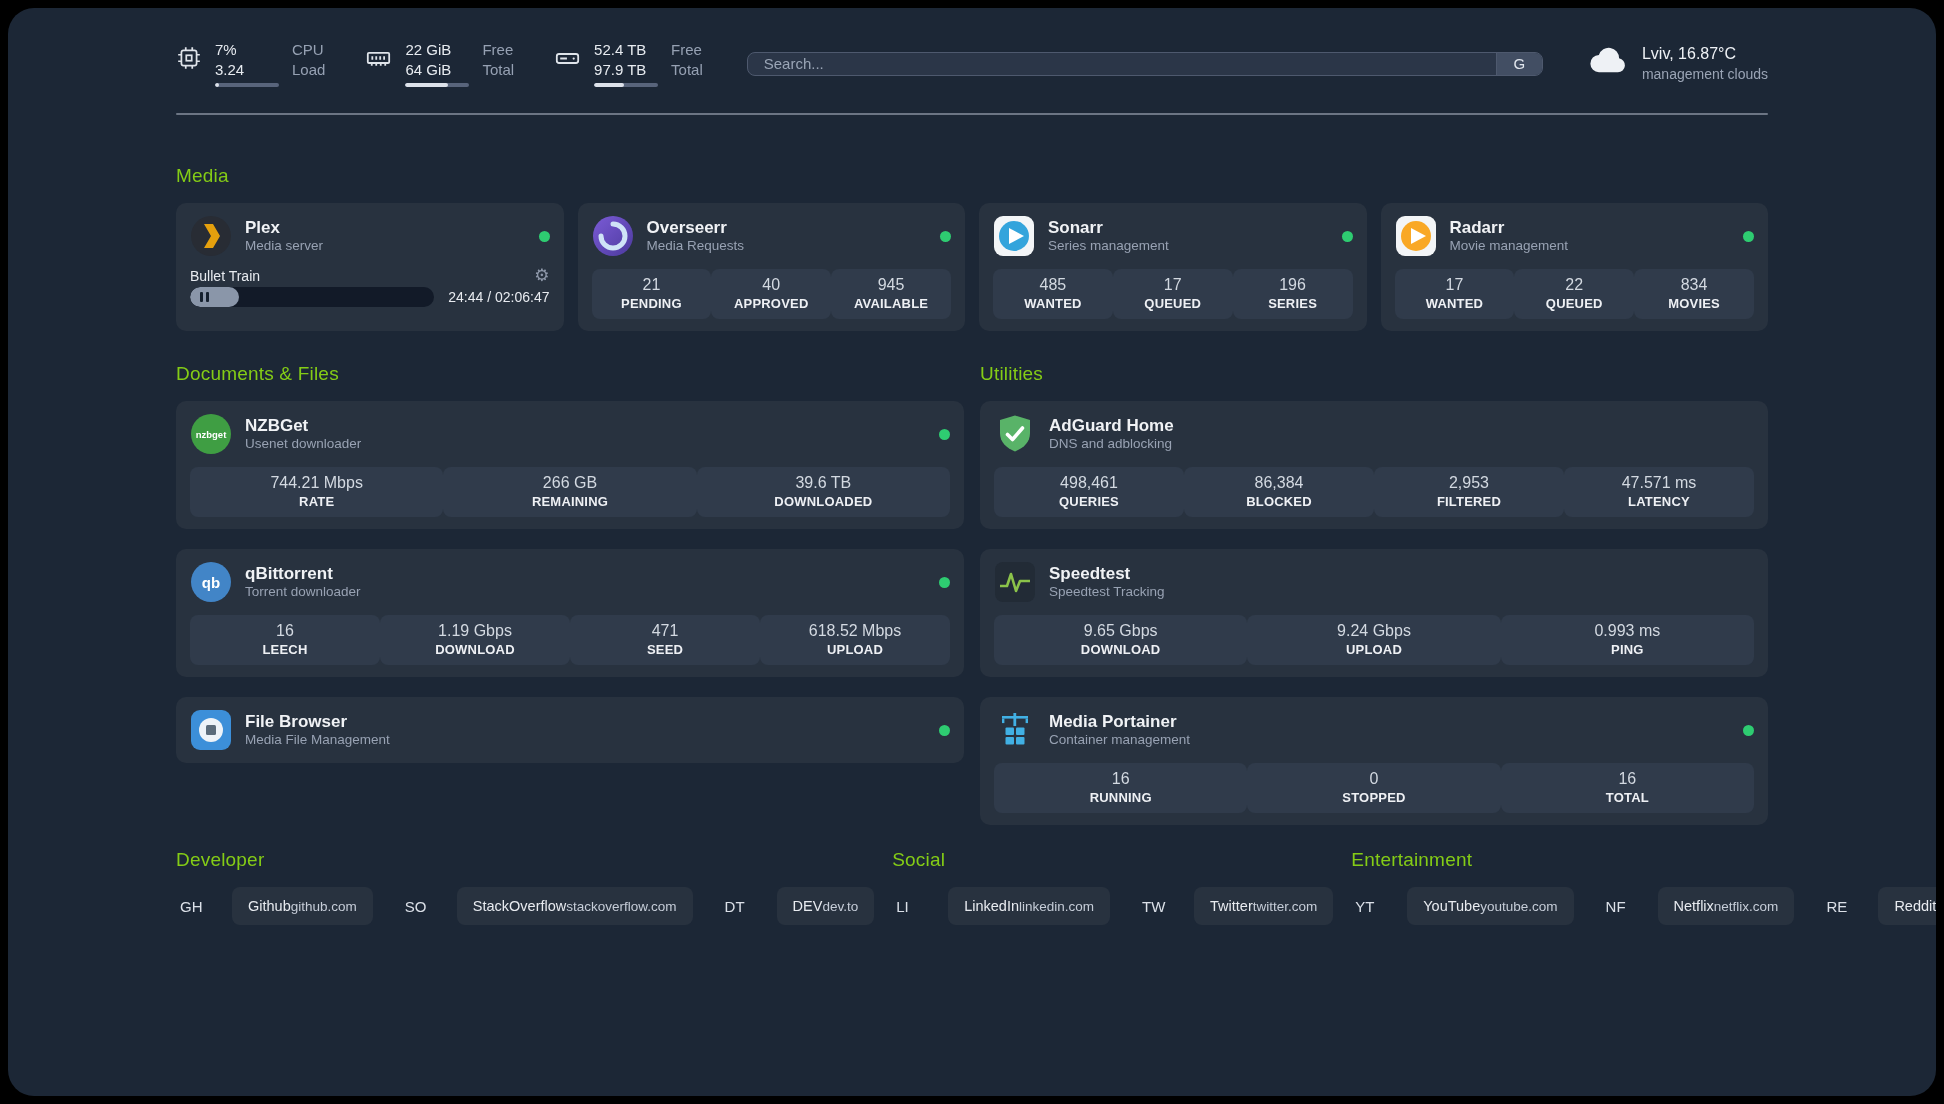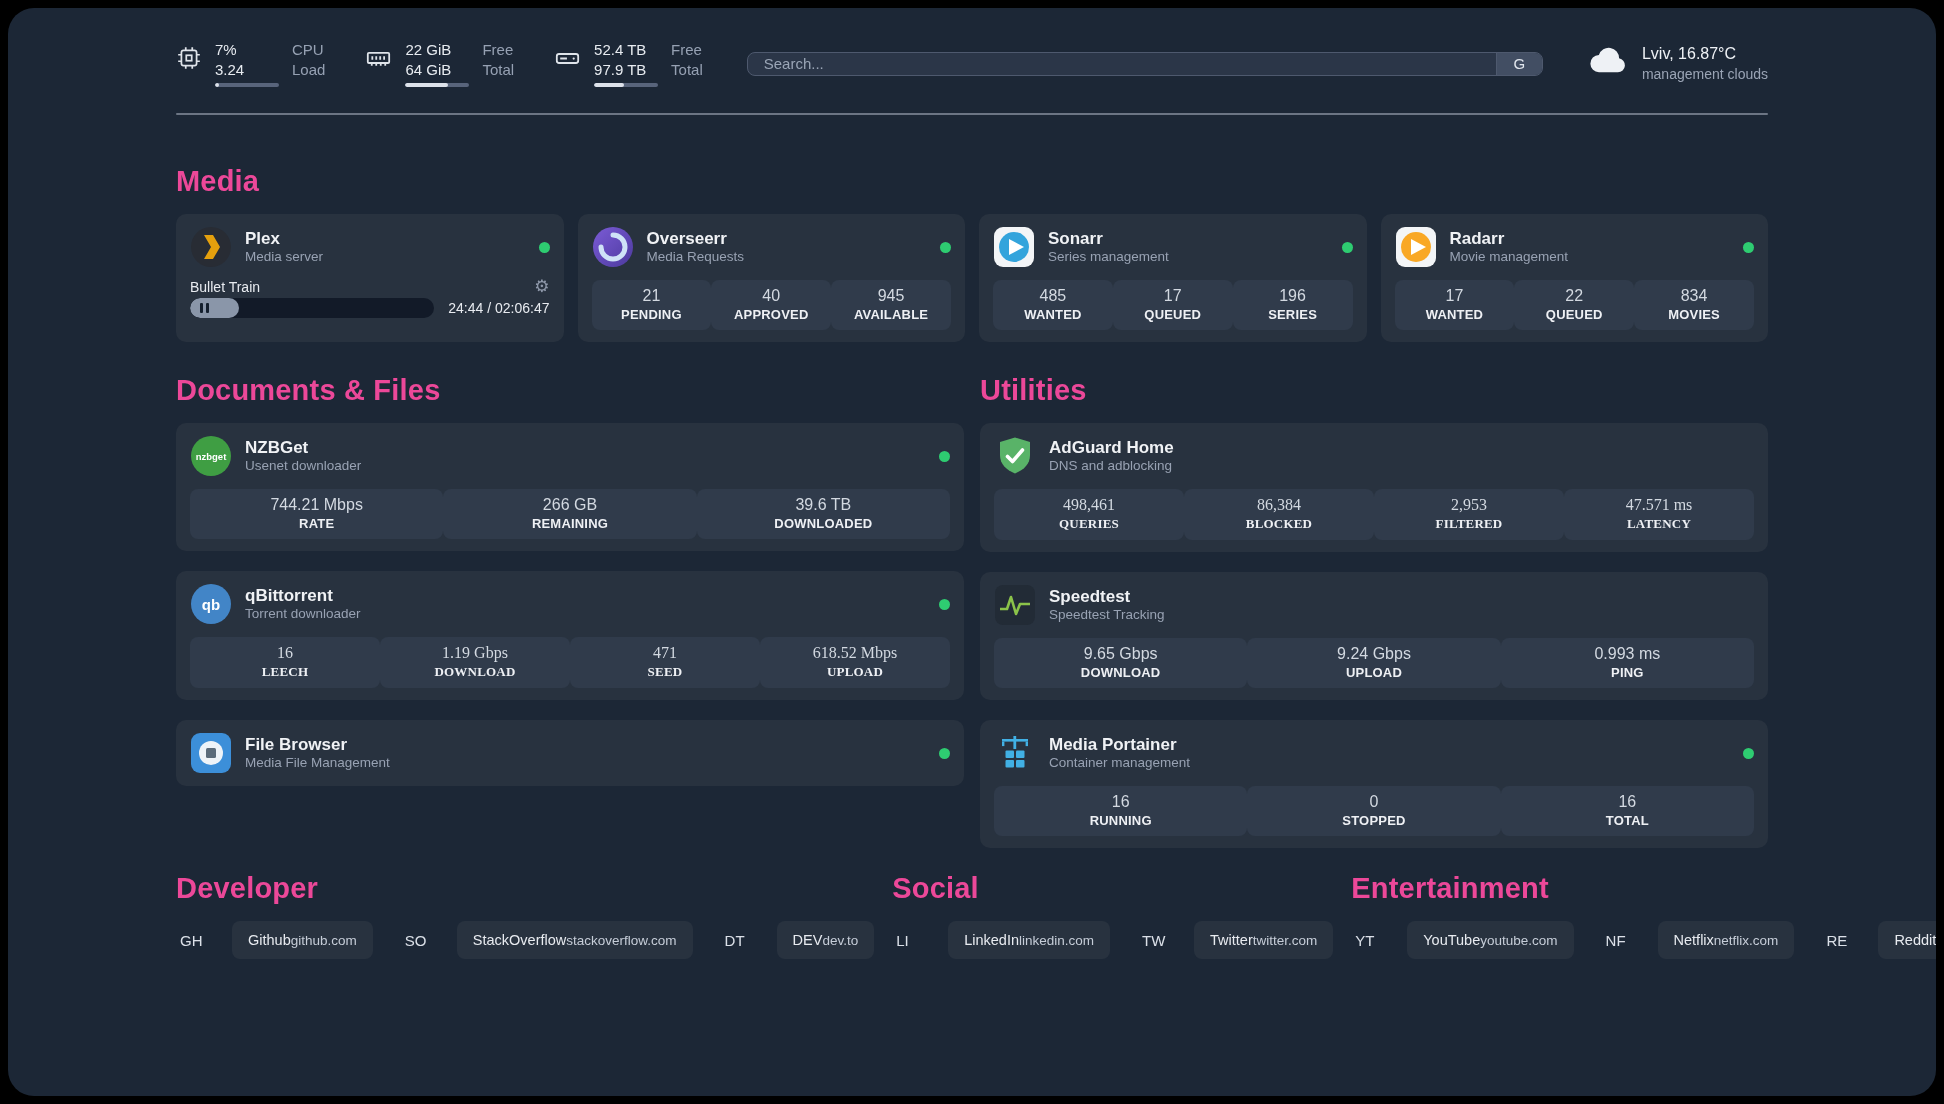--- a/index.html
+++ b/index.html
@@ -22,34 +22,34 @@
   .search-provider { width:46px; background:#424e63; color:#e2e7ee; font-size:15px; display:flex; align-items:center; justify-content:center; border:0; border-left:1px solid #4e596e; cursor:pointer; font-family:"Liberation Sans", sans-serif; }
 
   .weather { display:flex; align-items:center; gap:13px; flex:none; }
   .weather-text { display:flex; flex-direction:column; line-height:1.3; }
   .weather-loc { color:#eef1f5; font-size:16px; }
   .weather-cond { color:#9aa4b5; font-size:14px; }
 
   .divider { height:2px; background:#aeb6c4; opacity:.55; margin-top:26px; border-radius:1px; }
 
   
-  .section-title { color:#ec4899; font-size:29px; font-weight:700; letter-spacing:.2px; }
+  .section-title { color:#84cc16; font-size:19px; font-weight:400; letter-spacing:.2px; }
   .media-section { margin-top:50px; }
   .cards-row { display:grid; grid-template-columns:repeat(4,1fr); gap:14px; margin-top:16px; }
   .card { background:#28323f; border-radius:10px; padding:12px 14px; }
   .card-head { display:flex; align-items:center; gap:13px; }
   .svc-icon { width:42px; height:42px; flex:none; display:flex; align-items:center; justify-content:center; }
   .svc-text { display:flex; flex-direction:column; line-height:1.25; }
   .svc-name { color:#f0f2f5; font-size:17px; font-weight:600; }
   .svc-desc { color:#98a2b3; font-size:13.5px; }
   .dot { width:11px; height:11px; border-radius:50%; background:#2ecc71; margin-left:auto; flex:none; }
 
   .stats { display:grid; margin-top:12px; }
   .c3 { grid-template-columns:repeat(3,1fr); }
-  .c4 { grid-template-columns:repeat(4,1fr);font-family:Liberation Serif, serif; }
+  .c4 { grid-template-columns:repeat(4,1fr); }
   .stat { background:#303b4b; border-radius:8px; padding:7px 6px 8px; text-align:center; }
   .stat-value { color:#d3d9e1; font-size:16px; }
   .stat-label { color:#eef0f4; font-size:13px; font-weight:700; margin-top:2px; letter-spacing:.2px; }
 
   
   .player { margin-top:10px; }
   .player-top { display:flex; align-items:center; justify-content:space-between; }
   .track { color:#e8ebf0; font-size:14px; }
   .gear { color:#8f99ab; font-size:17px; font-family:"DejaVu Sans", sans-serif; cursor:pointer; line-height:1; }
   .player-bottom { display:flex; align-items:center; gap:14px; margin-top:3px;justify-content:center; }

